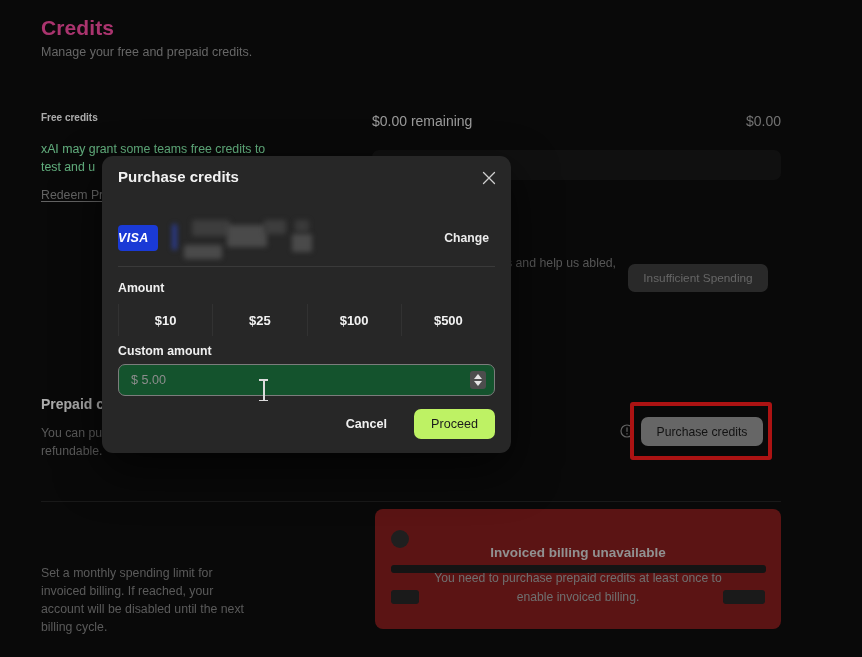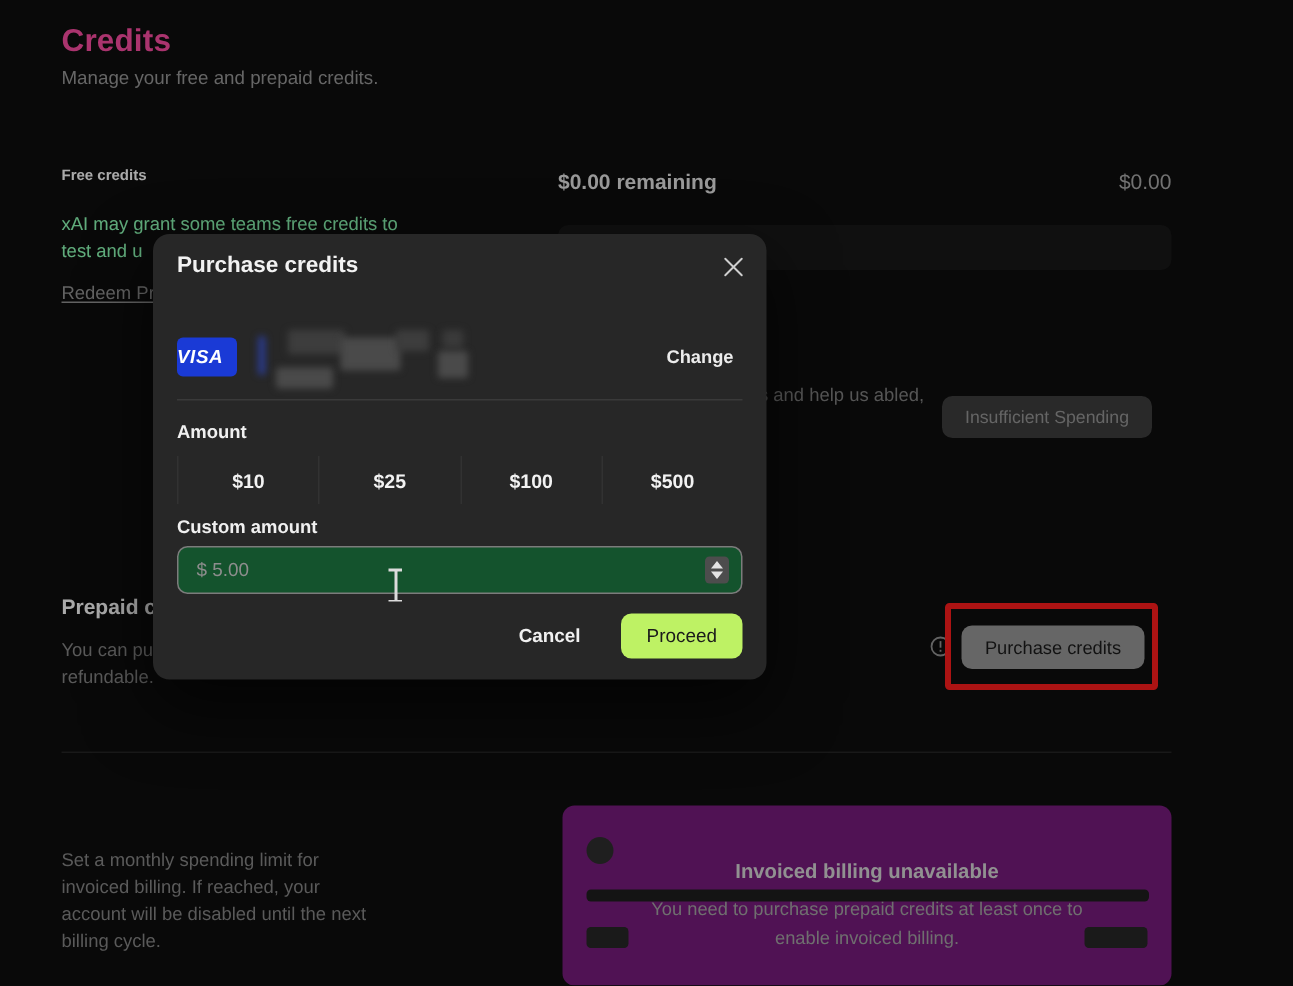--- a/index.html
+++ b/index.html
@@ -42,21 +42,21 @@
     font-size: 12.3px; line-height: 18px; color: #86efac;
   }
   .redeem-link {
     position: absolute; left: 41px; top: 188px;
     font-size: 12.3px; color: #8a8a8a;
     text-decoration: underline; text-underline-offset: 2px;
     cursor: pointer;
   }
   .free-remaining {
     position: absolute; left: 372px; top: 113px;
-    font-size: 14px; font-weight: 700; color: #d4d4d4;
+    font-size: 14px; font-weight: 400; color: #d4d4d4;
   }
   .free-total {
     position: absolute; right: 81px; top: 113px;
     font-size: 14px; color: #9e9e9e;
   }
   .progress-track {
     position: absolute; left: 372px; top: 150px;
     width: 409px; height: 30px;
     background: #171717; border-radius: 7px;
   }
@@ -119,23 +119,23 @@
   
   .sec-invoiced-title {
     position: absolute; left: 41px; top: 536px;
     font-size: 14px; font-weight: 700; color: #ededed;
   }
   .sec-invoiced-desc {
     position: absolute; left: 41px; top: 564px; width: 215px;
     font-size: 12.3px; line-height: 18px; color: #7d7d7d;
   }
   .invoiced-card {
-    position: absolute; left: 375px; top: 537px;
+    position: absolute; left: 375px; top: 509px;
     width: 406px; height: 120px;
-    background: #701a75; border-radius: 8px; text-decoration: underline;
+    background: #7f1d1d; border-radius: 8px; text-decoration: underline;
   }
   .inv-avatar {
     position: absolute; left: 16px; top: 21px;
     width: 18px; height: 18px; border-radius: 50%;
     background: #2c2c2c;
   }
   .inv-bar-a {
     position: absolute; left: 16px; top: 56px;
     width: 375px; height: 8px; border-radius: 3px; background: #1c1c1c;
   }

